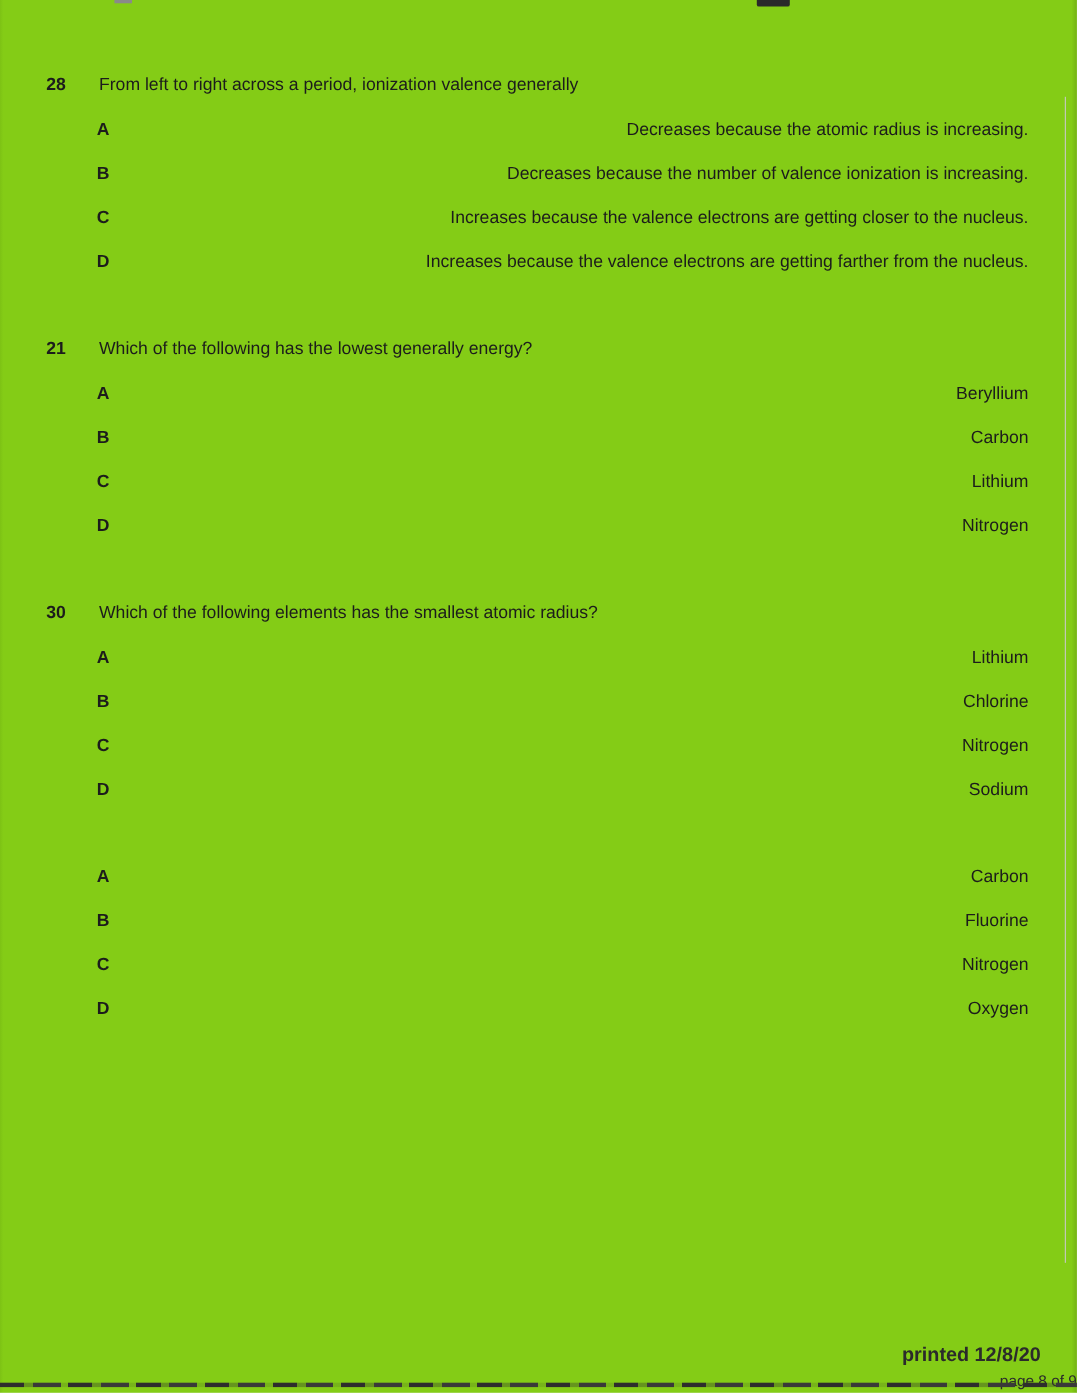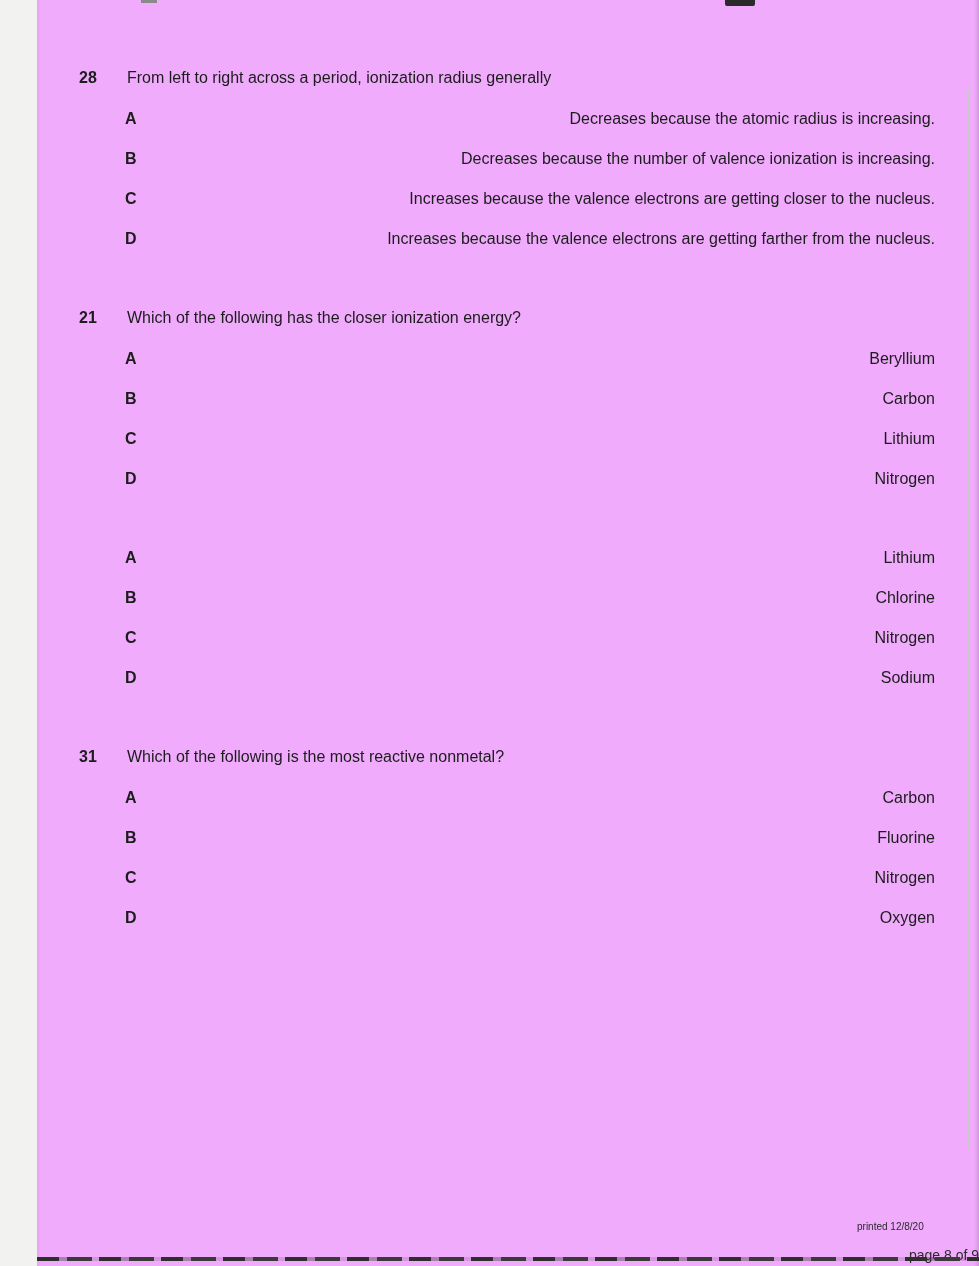--- a/index.html
+++ b/index.html
@@ -11,22 +11,21 @@
     height: 1266px;
     background: #f2f2f0;
     font-family: "Liberation Sans", "DejaVu Sans", sans-serif;
     color: #1c1c1c;
     overflow: hidden;
     position: relative;
   }
   .page {
     position: absolute;
     inset: 0;
-    background: #f0abfc;
-    margin-left: 37px;
+    background: #84cc16;
   }
   
   .scan-top-mark-1 {
     position: absolute; top: 0; left: 688; left: 688px;
     width: 30px; height: 6px; background: #2a2a2a; border-radius: 0 0 2px 2px;
   }
   .scan-top-mark-2 {
     position: absolute; top: 0; left: 104px;
     width: 16px; height: 3px; background: #8a8a88;
   }
@@ -98,42 +97,43 @@
     left: 0;
     width: 100%;
     text-align: right;
     font-size: 14px;
     color: #2b2b2b;
   }
   .footer-printed {
     position: absolute;
     top: 1221px;
     left: 820px;
-    font-size: 10px;
+    font-size: 18px;
     color: #2b2b2b;
     white-space: nowrap;
+    font-weight: bold;
   }
 </style>
 </head>
 <body>
 
 <div class="page">
 
   <div class="scan-top-mark-1"></div>
   <div class="scan-top-mark-2"></div>
   <div class="scan-right-line"></div>
   <div class="scan-right-edge"></div>
   <div class="scan-left-edge"></div>
 
   <main class="content">
 
     <section class="question">
       <div class="q-row">
         <span class="q-num">28</span>
-        <span class="q-text">From left to right across a period, ionization radius generally</span>
+        <span class="q-text">From left to right across a period, ionization valence generally</span>
       </div>
       <div class="opt">
         <span class="opt-letter">A</span>
         <span class="opt-text">Decreases because the atomic radius is increasing.</span>
       </div>
       <div class="opt">
         <span class="opt-letter">B</span>
         <span class="opt-text">Decreases because the number of valence ionization is increasing.</span>
       </div>
       <div class="opt">
@@ -142,64 +142,64 @@
       </div>
       <div class="opt">
         <span class="opt-letter">D</span>
         <span class="opt-text">Increases because the valence electrons are getting farther from the nucleus.</span>
       </div>
     </section>
 
     <section class="question">
       <div class="q-row">
         <span class="q-num">21</span>
-        <span class="q-text">Which of the following has the closer ionization energy?</span>
+        <span class="q-text">Which of the following has the lowest generally energy?</span>
       </div>
       <div class="opt">
         <span class="opt-letter">A</span>
         <span class="opt-text">Beryllium</span>
       </div>
       <div class="opt">
         <span class="opt-letter">B</span>
         <span class="opt-text">Carbon</span>
       </div>
       <div class="opt">
         <span class="opt-letter">C</span>
         <span class="opt-text">Lithium</span>
       </div>
       <div class="opt">
         <span class="opt-letter">D</span>
         <span class="opt-text">Nitrogen</span>
       </div>
     </section>
 
     <section class="question">
+      <div class="q-row">
+        <span class="q-num">30</span>
+        <span class="q-text">Which of the following elements has the smallest atomic radius?</span>
+      </div>
       <div class="opt">
         <span class="opt-letter">A</span>
         <span class="opt-text">Lithium</span>
       </div>
       <div class="opt">
         <span class="opt-letter">B</span>
         <span class="opt-text">Chlorine</span>
       </div>
       <div class="opt">
         <span class="opt-letter">C</span>
         <span class="opt-text">Nitrogen</span>
       </div>
       <div class="opt">
         <span class="opt-letter">D</span>
         <span class="opt-text">Sodium</span>
       </div>
     </section>
 
     <section class="question">
-      <div class="q-row">
-        <span class="q-num">31</span>
-        <span class="q-text">Which of the following is the most reactive nonmetal?</span>
-      </div>
       <div class="opt">
         <span class="opt-letter">A</span>
         <span class="opt-text">Carbon</span>
       </div>
       <div class="opt">
         <span class="opt-letter">B</span>
         <span class="opt-text">Fluorine</span>
       </div>
       <div class="opt">
         <span class="opt-letter">C</span>

